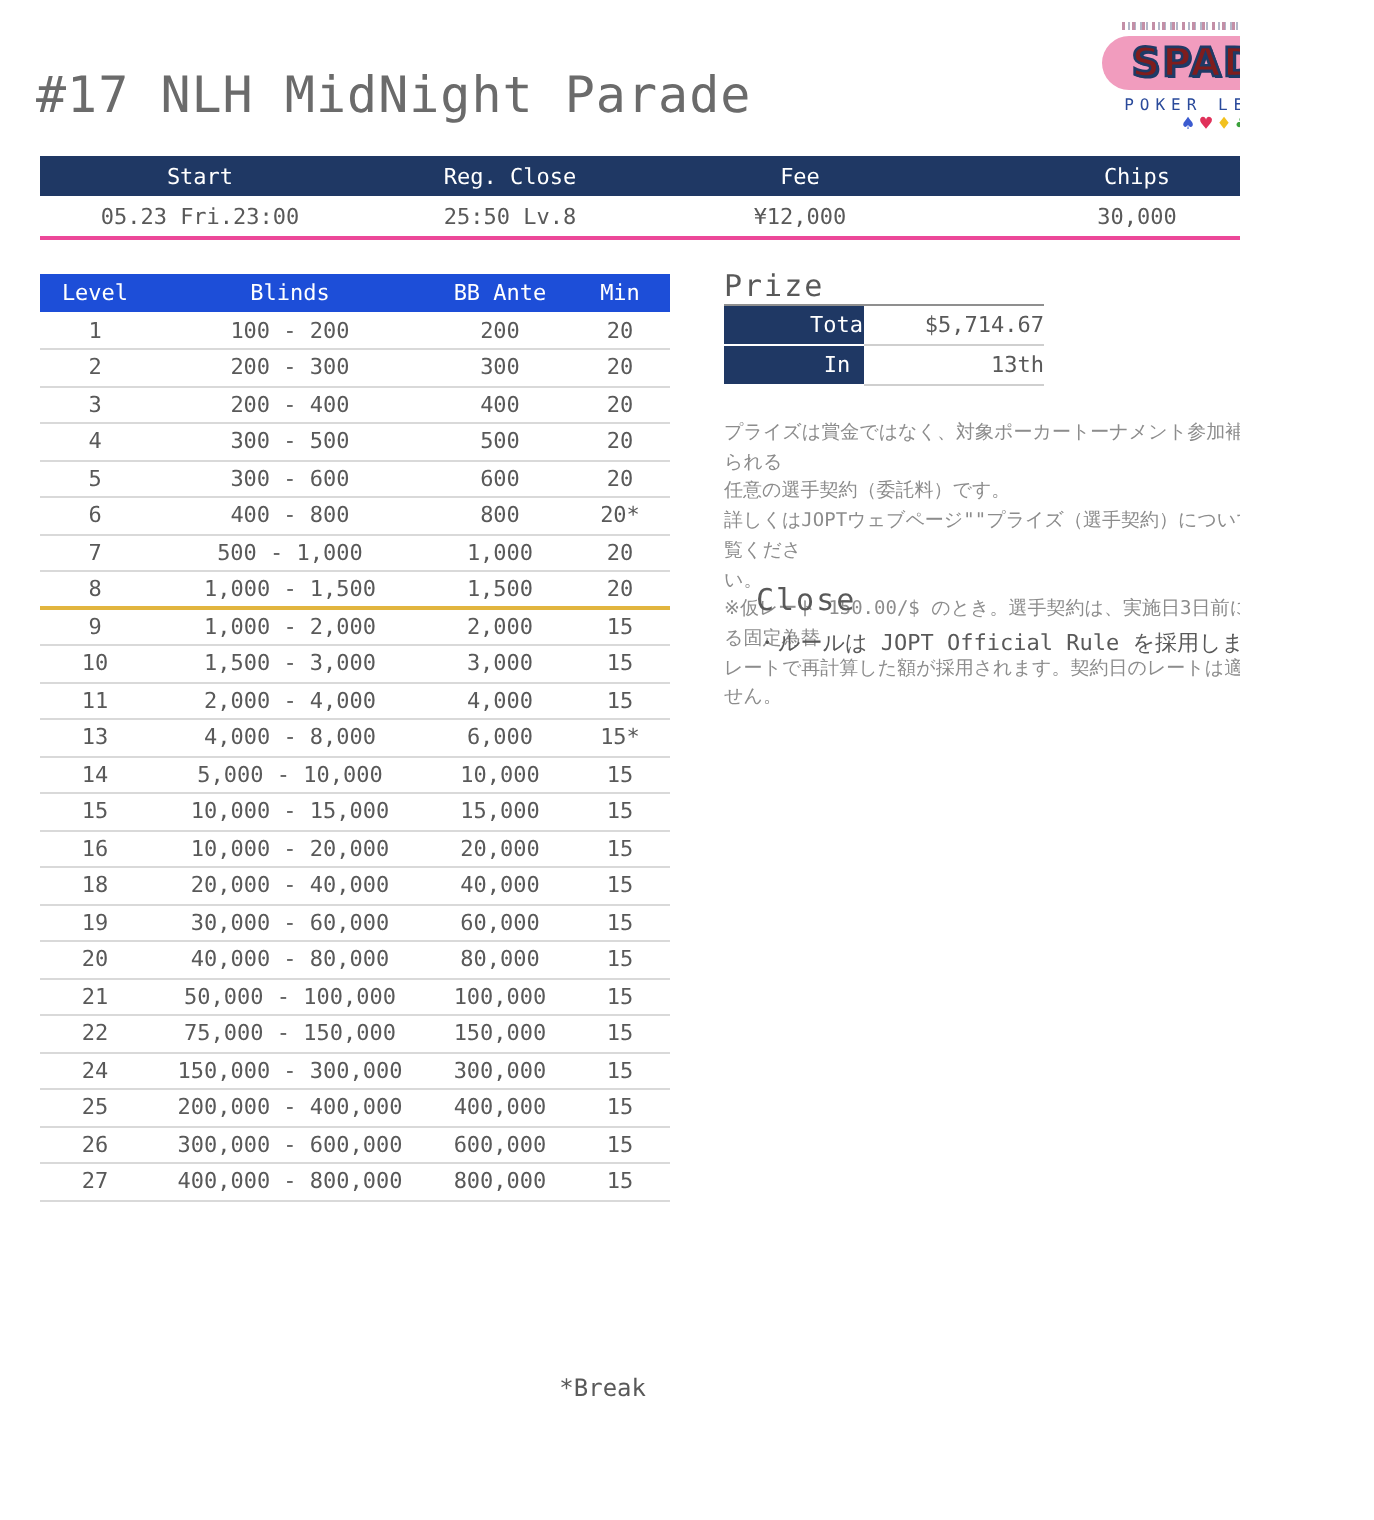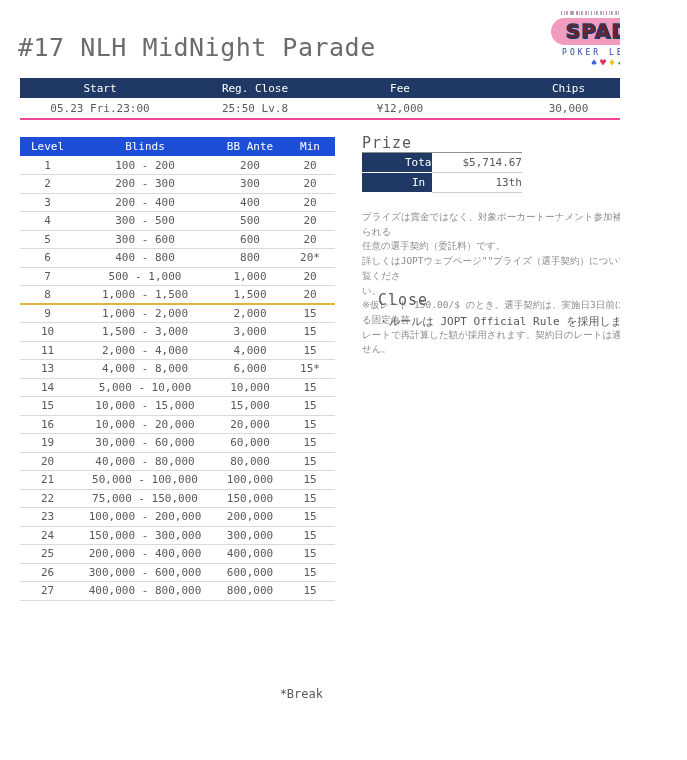--- a/index.html
+++ b/index.html
@@ -201,20 +201,26 @@
           <td>15,000</td>
           <td>15</td>
         </tr>
         <tr>
           <td>16</td>
           <td>10,000 - 20,000</td>
           <td>20,000</td>
           <td>15</td>
         </tr>
         <tr>
+          <td>18</td>
+          <td>20,000 - 40,000</td>
+          <td>40,000</td>
+          <td>15</td>
+        </tr>
+        <tr>
           <td>19</td>
           <td>30,000 - 60,000</td>
           <td>60,000</td>
           <td>15</td>
         </tr>
         <tr>
           <td>20</td>
           <td>40,000 - 80,000</td>
           <td>80,000</td>
           <td>15</td>
@@ -222,26 +228,20 @@
         <tr>
           <td>21</td>
           <td>50,000 - 100,000</td>
           <td>100,000</td>
           <td>15</td>
         </tr>
         <tr>
           <td>22</td>
           <td>75,000 - 150,000</td>
           <td>150,000</td>
-          <td>15</td>
-        </tr>
-        <tr>
-          <td>23</td>
-          <td>100,000 - 200,000</td>
-          <td>200,000</td>
           <td>15</td>
         </tr>
         <tr>
           <td>24</td>
           <td>150,000 - 300,000</td>
           <td>300,000</td>
           <td>15</td>
         </tr>
         <tr>
           <td>25</td>

